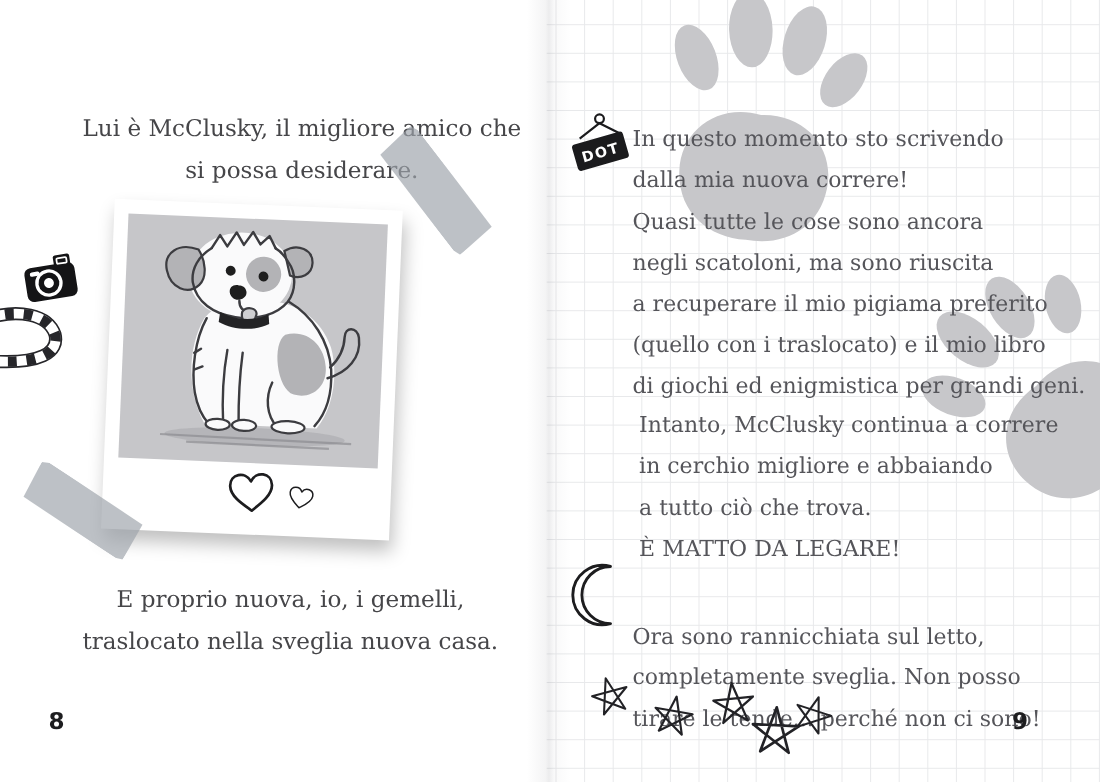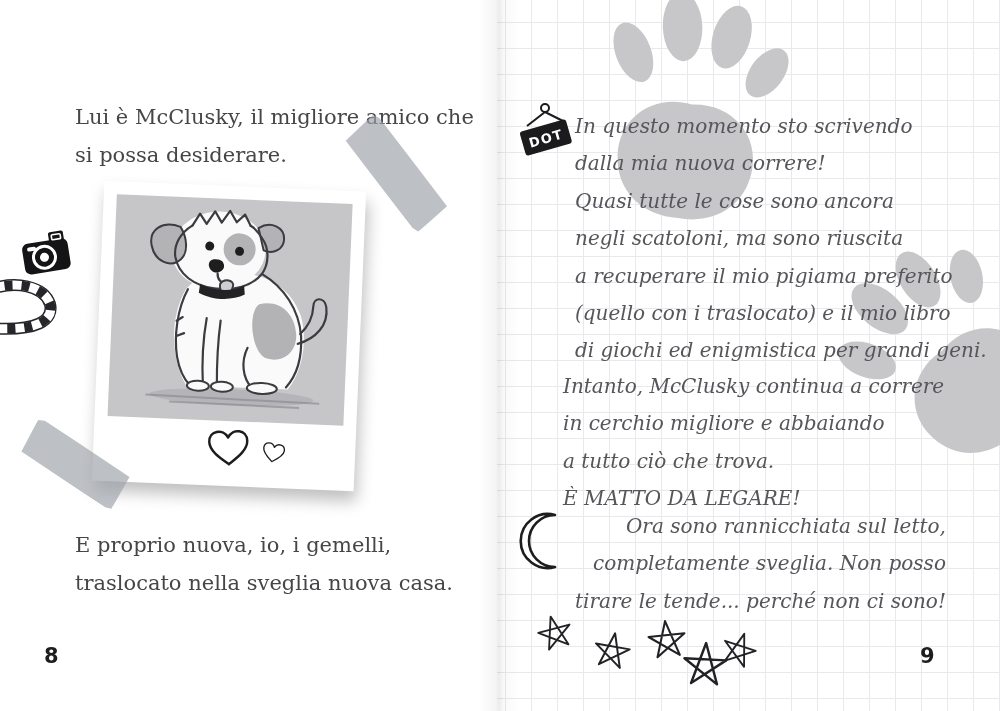--- a/index.html
+++ b/index.html
@@ -2,36 +2,36 @@
 <html><head>
 <meta charset="utf-8">
 <style>
   html,body{margin:0;padding:0;background:#ffffff;}
   .stage{
     position:relative;width:1000px;height:711px;overflow:hidden;
     background:#ffffff;font-family:"DejaVu Serif", serif;
   }
   
   .page{position:absolute;top:0;height:711px;overflow:hidden;}
-  .page-left{left:0;width:497px;background:#ffffff;}
+  .page-left{left:0;width:497px;background:#ffffff;text-align:center;}
   .page-right{
     left:497px;width:503px;background:#ffffff;
     background-image:
       linear-gradient(#e8e9eb 1px, transparent 1px),
       linear-gradient(90deg,#e8e9eb 1px, transparent 1px);
     background-size:26px 26px;background-position:8px -4px;
   }
   .gutter{
     position:absolute;left:479px;top:0;width:40px;height:711px;pointer-events:none;z-index:5;
     background:linear-gradient(90deg,rgba(100,100,110,0) 0%,rgba(100,100,110,0.07) 42%,rgba(100,100,110,0.12) 50%,rgba(100,100,110,0.04) 62%,rgba(100,100,110,0) 100%);
   }
   
   .serif-block{position:absolute;color:#464649;font-size:21px;}
   .serif-block .line{height:38px;line-height:38px;white-space:nowrap;}
-  .hand-block{position:absolute;color:#55555a;font-size:20px;font-style:italic;z-index:3;}
+  .hand-block{position:absolute;color:#55555a;font-size:20px;z-index:3;}
   .hand-block .line{height:37.4px;line-height:37.4px;white-space:nowrap;}
   .pagenum{
     position:absolute;font-family:"DejaVu Sans",sans-serif;font-weight:bold;
     font-size:21px;color:#1d1d1f;letter-spacing:-1px;
   }
   
   .polaroid{
     position:absolute;left:98px;top:186px;width:262px;height:300px;background:#ffffff;
     transform:rotate(2.4deg);box-shadow:3px 10px 16px rgba(0,0,0,0.25);z-index:2;
   }
@@ -164,32 +164,32 @@
     <div class="hand-block" style="left:78px;top:108px;">
       <div class="line">In questo momento sto scrivendo</div>
       <div class="line">dalla mia nuova correre!</div>
       <div class="line">Quasi tutte le cose sono ancora</div>
       <div class="line">negli scatoloni, ma sono riuscita</div>
       <div class="line">a recuperare il mio pigiama preferito</div>
       <div class="line">(quello con i traslocato) e il mio libro</div>
       <div class="line">di giochi ed enigmistica per grandi geni.</div>
     </div>
 
-    <div class="hand-block" style="left:66px;top:368px;">
+    <div class="hand-block" style="left:84px;top:368px;">
       <div class="line">Intanto, McClusky continua a correre</div>
       <div class="line">in cerchio migliore e abbaiando</div>
       <div class="line">a tutto ciò che trova.</div>
       <div class="line">È MATTO DA LEGARE!</div>
     </div>
 
     <svg class="icon-abs" style="left:22px;top:510px;z-index:3;" width="46" height="62" viewBox="0 0 46 62">
       <path d="M36,5 A 27,27 0 1 0 36,57 A 21,21 0 1 1 36,5 Z" fill="#ffffff" stroke="#1d1d1f" stroke-width="2.6" stroke-linejoin="round"></path>
     </svg>
 
-    <div class="hand-block" style="left:78px;top:508px;text-align:right;">
+    <div class="hand-block" style="left:78px;top:560px;">
       <div class="line">Ora sono rannicchiata sul letto,</div>
       <div class="line">completamente sveglia. Non posso</div>
       <div class="line">tirare le tende... perché non ci sono!</div>
     </div>
 
     <svg class="decor" width="503" height="711" viewBox="0 0 503 711" style="z-index:3;">
       <g fill="none" stroke="#222226" stroke-width="2.2" stroke-linejoin="round">
         <path transform="translate(58,633) rotate(-15) scale(0.85)" d="M0,-20 L11.8,17 L-19,-5.2 L19,-5.2 L-11.8,17 Z"></path>
         <path transform="translate(115,651) rotate(10) scale(0.9)" d="M0,-20 L11.8,17 L-19,-5.2 L19,-5.2 L-11.8,17 Z"></path>
         <path transform="translate(170,640) rotate(-6) scale(0.95)" d="M0,-20 L11.8,17 L-19,-5.2 L19,-5.2 L-11.8,17 Z"></path>

